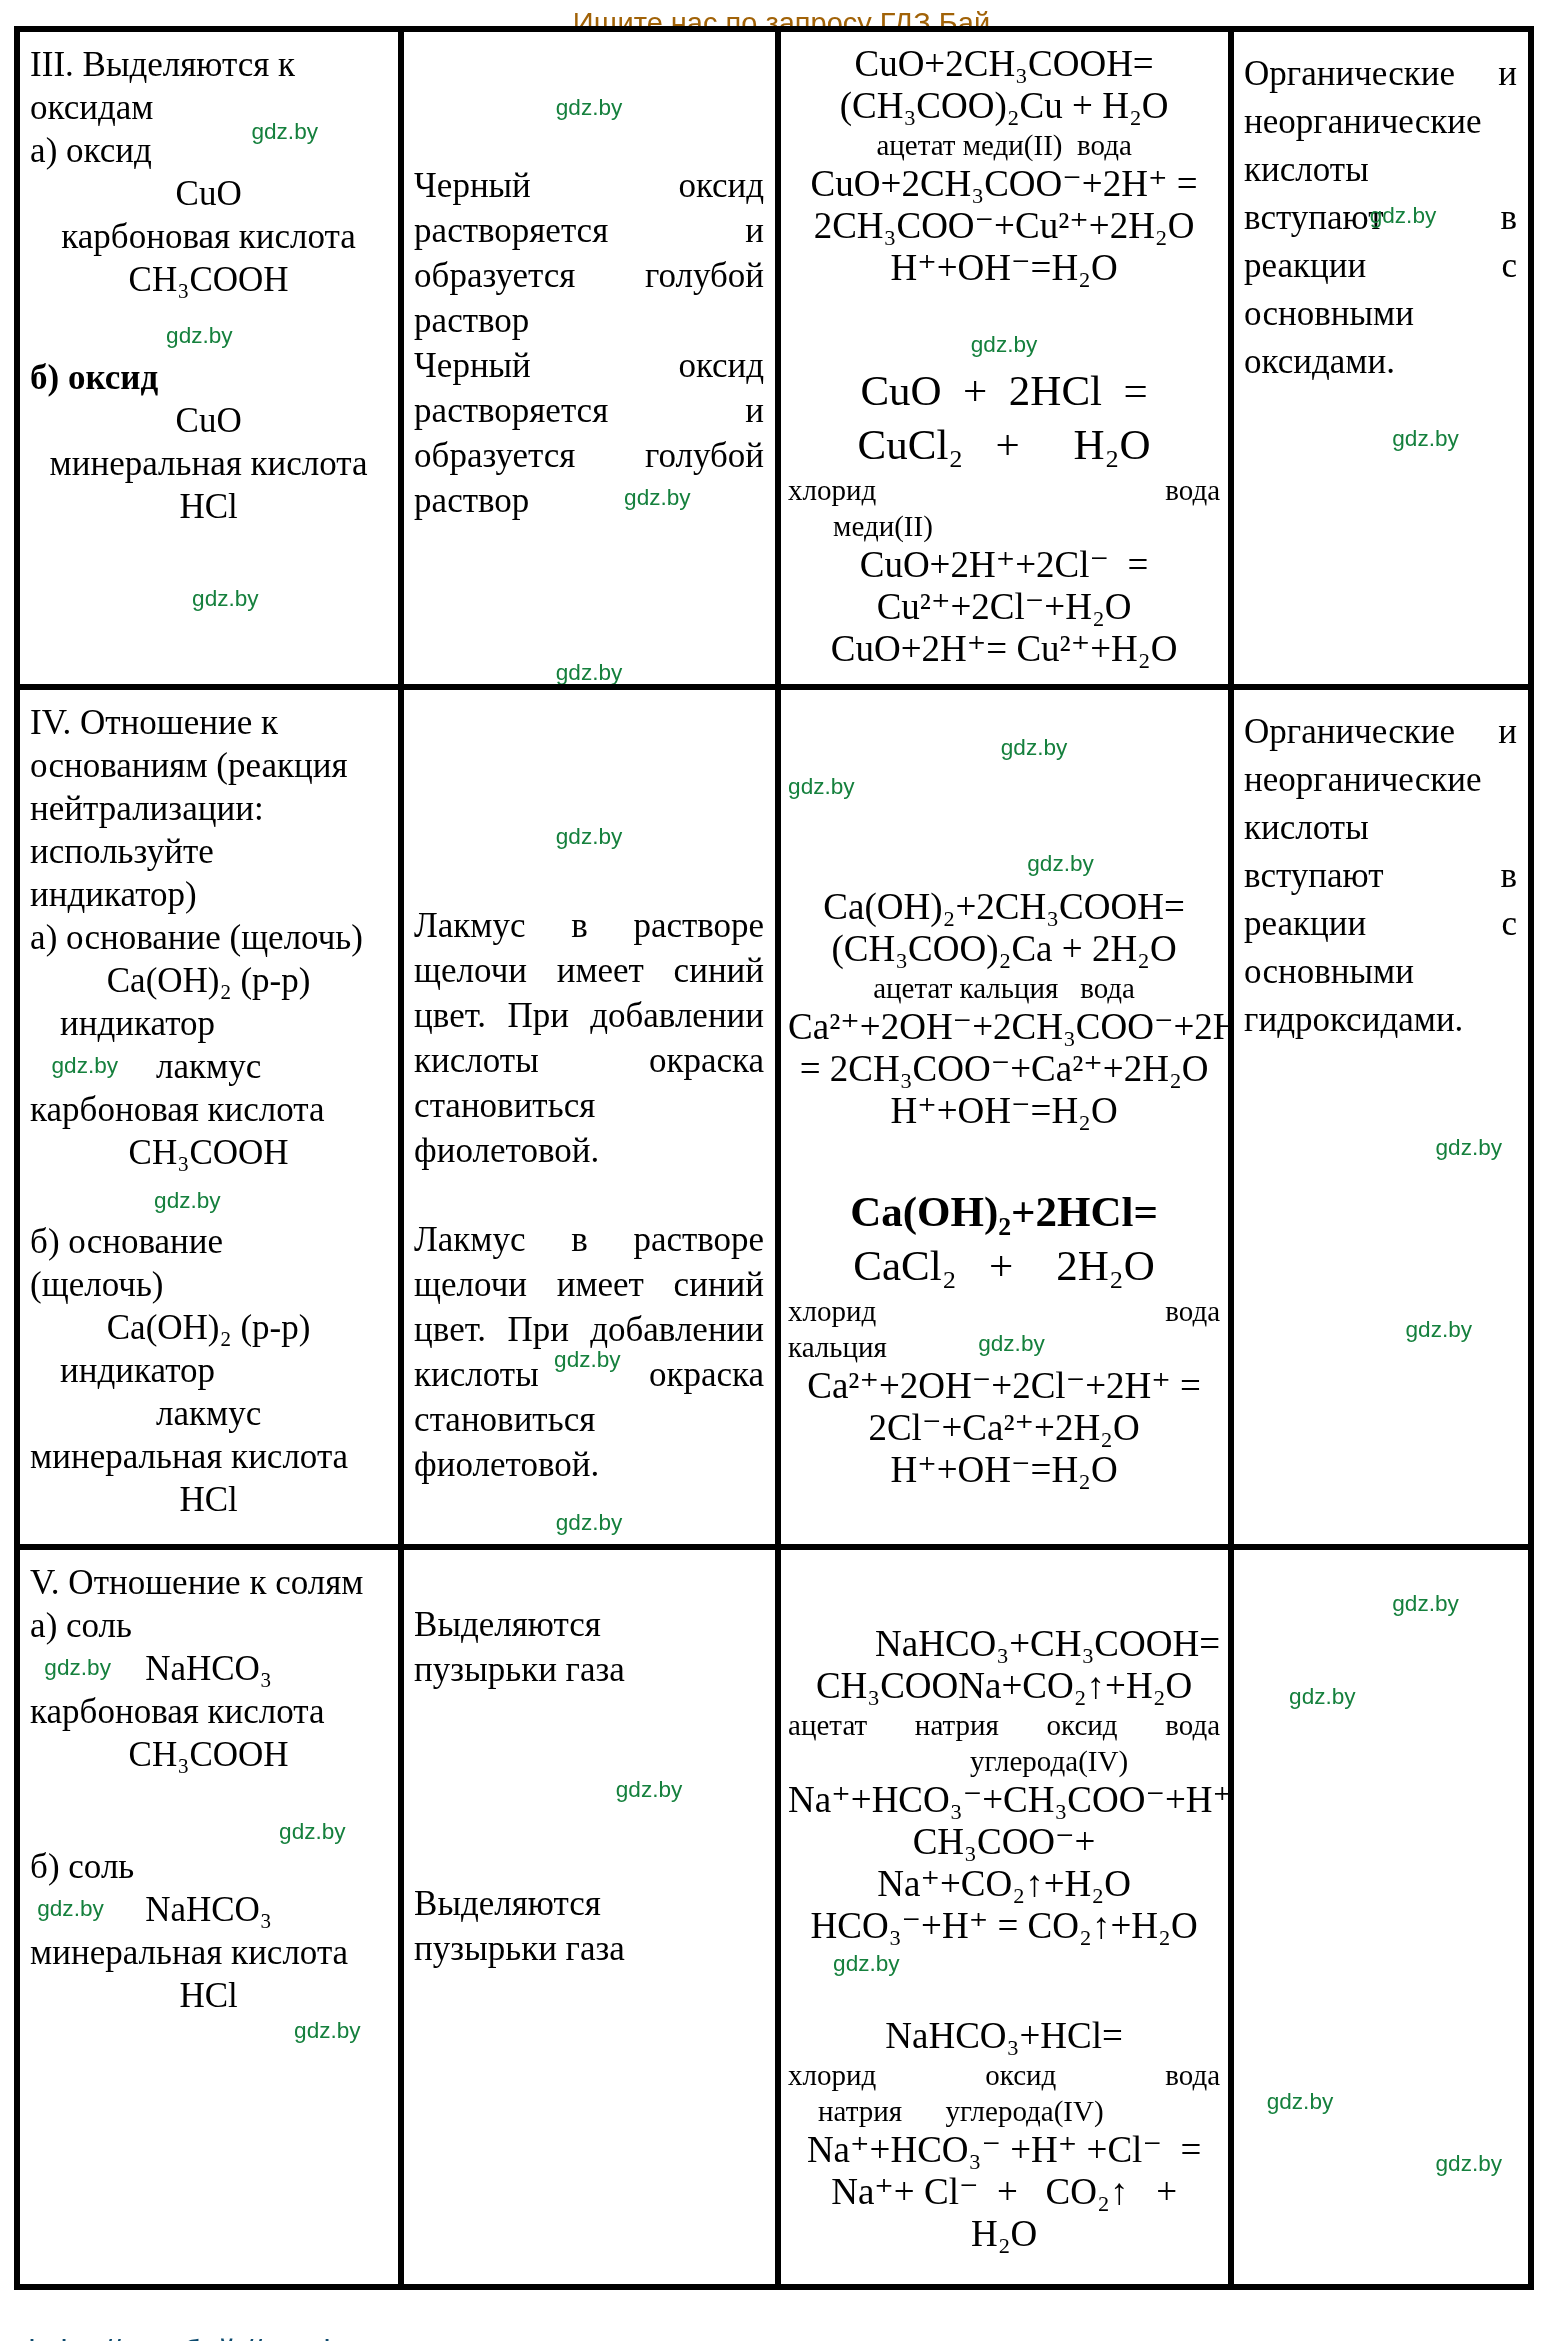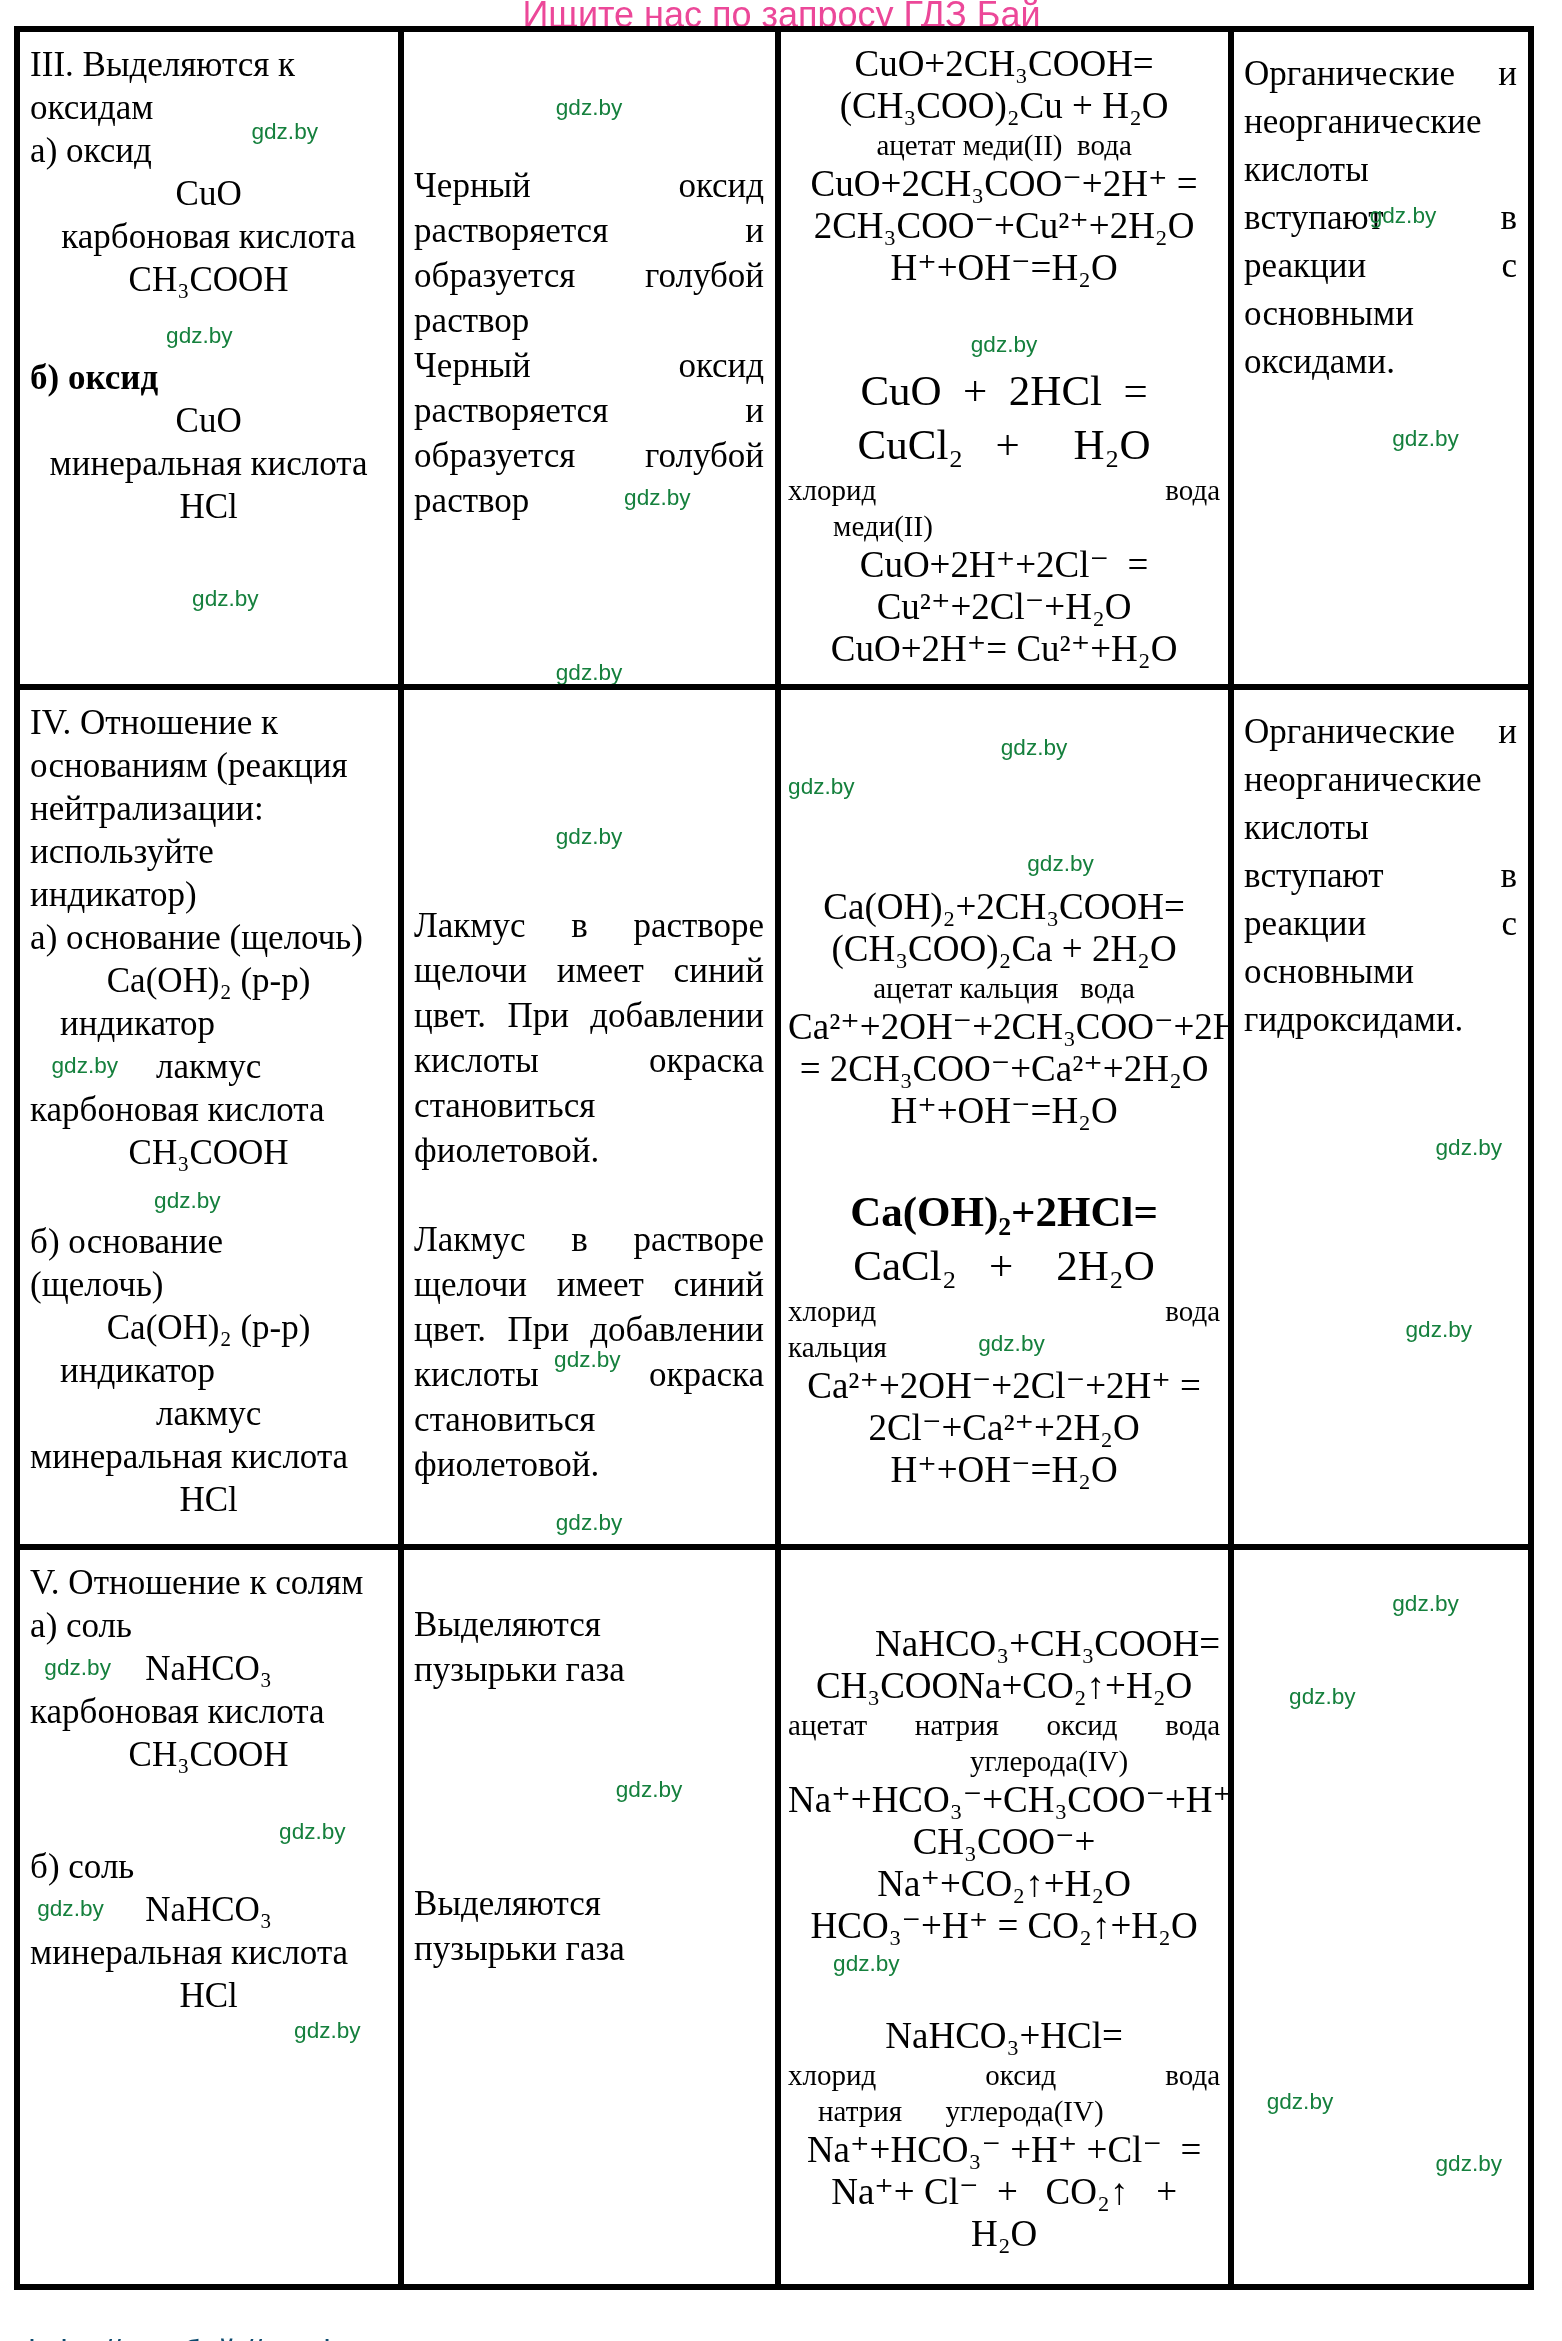--- a/index.html
+++ b/index.html
@@ -1,21 +1,21 @@
 <!DOCTYPE html>
 <html style="font-size:12px"><head>
 <meta charset="utf-8">
 <title>Chemistry table</title>
 <style>
   html,body{margin:0;padding:0;background:#ffffff;}
   .page{position:relative;width:1563px;height:2342px;background:#ffffff;overflow:hidden;
         font-family:"Liberation Serif","DejaVu Serif",serif;color:#000;}
-  .promo{position:absolute;top:0px;left:0;width:100%;text-align:center;
+  .promo{position:absolute;top:8px;left:0;width:100%;text-align:center;
          font-family:"Liberation Sans","DejaVu Sans",sans-serif;
-         font-size:36px;line-height:30px;color:#ec4899;}
+         font-size:29px;line-height:30px;color:#a16207;}
   .footer{position:absolute;top:2306px;left:0;width:100%;text-align:left;
           font-family:"Liberation Sans","DejaVu Sans",sans-serif;
           font-size:32px;line-height:35px;color:#0c4a6e;margin-top:28px;}
   .sheet{position:absolute;left:13.6px;top:26px;border:6px solid #000;
          display:grid;grid-template-columns:384px 377px 453px 294px;
          grid-template-rows:658px 860px 734px;background:#fff;}
   .cell{border-right:6px solid #000;border-bottom:6px solid #000;
         padding:10.5px 10.5px 0 10.5px;overflow:hidden;box-sizing:border-box;}
   .cell.c-last{border-right:none;}
   .cell.r-last{border-bottom:none;}

